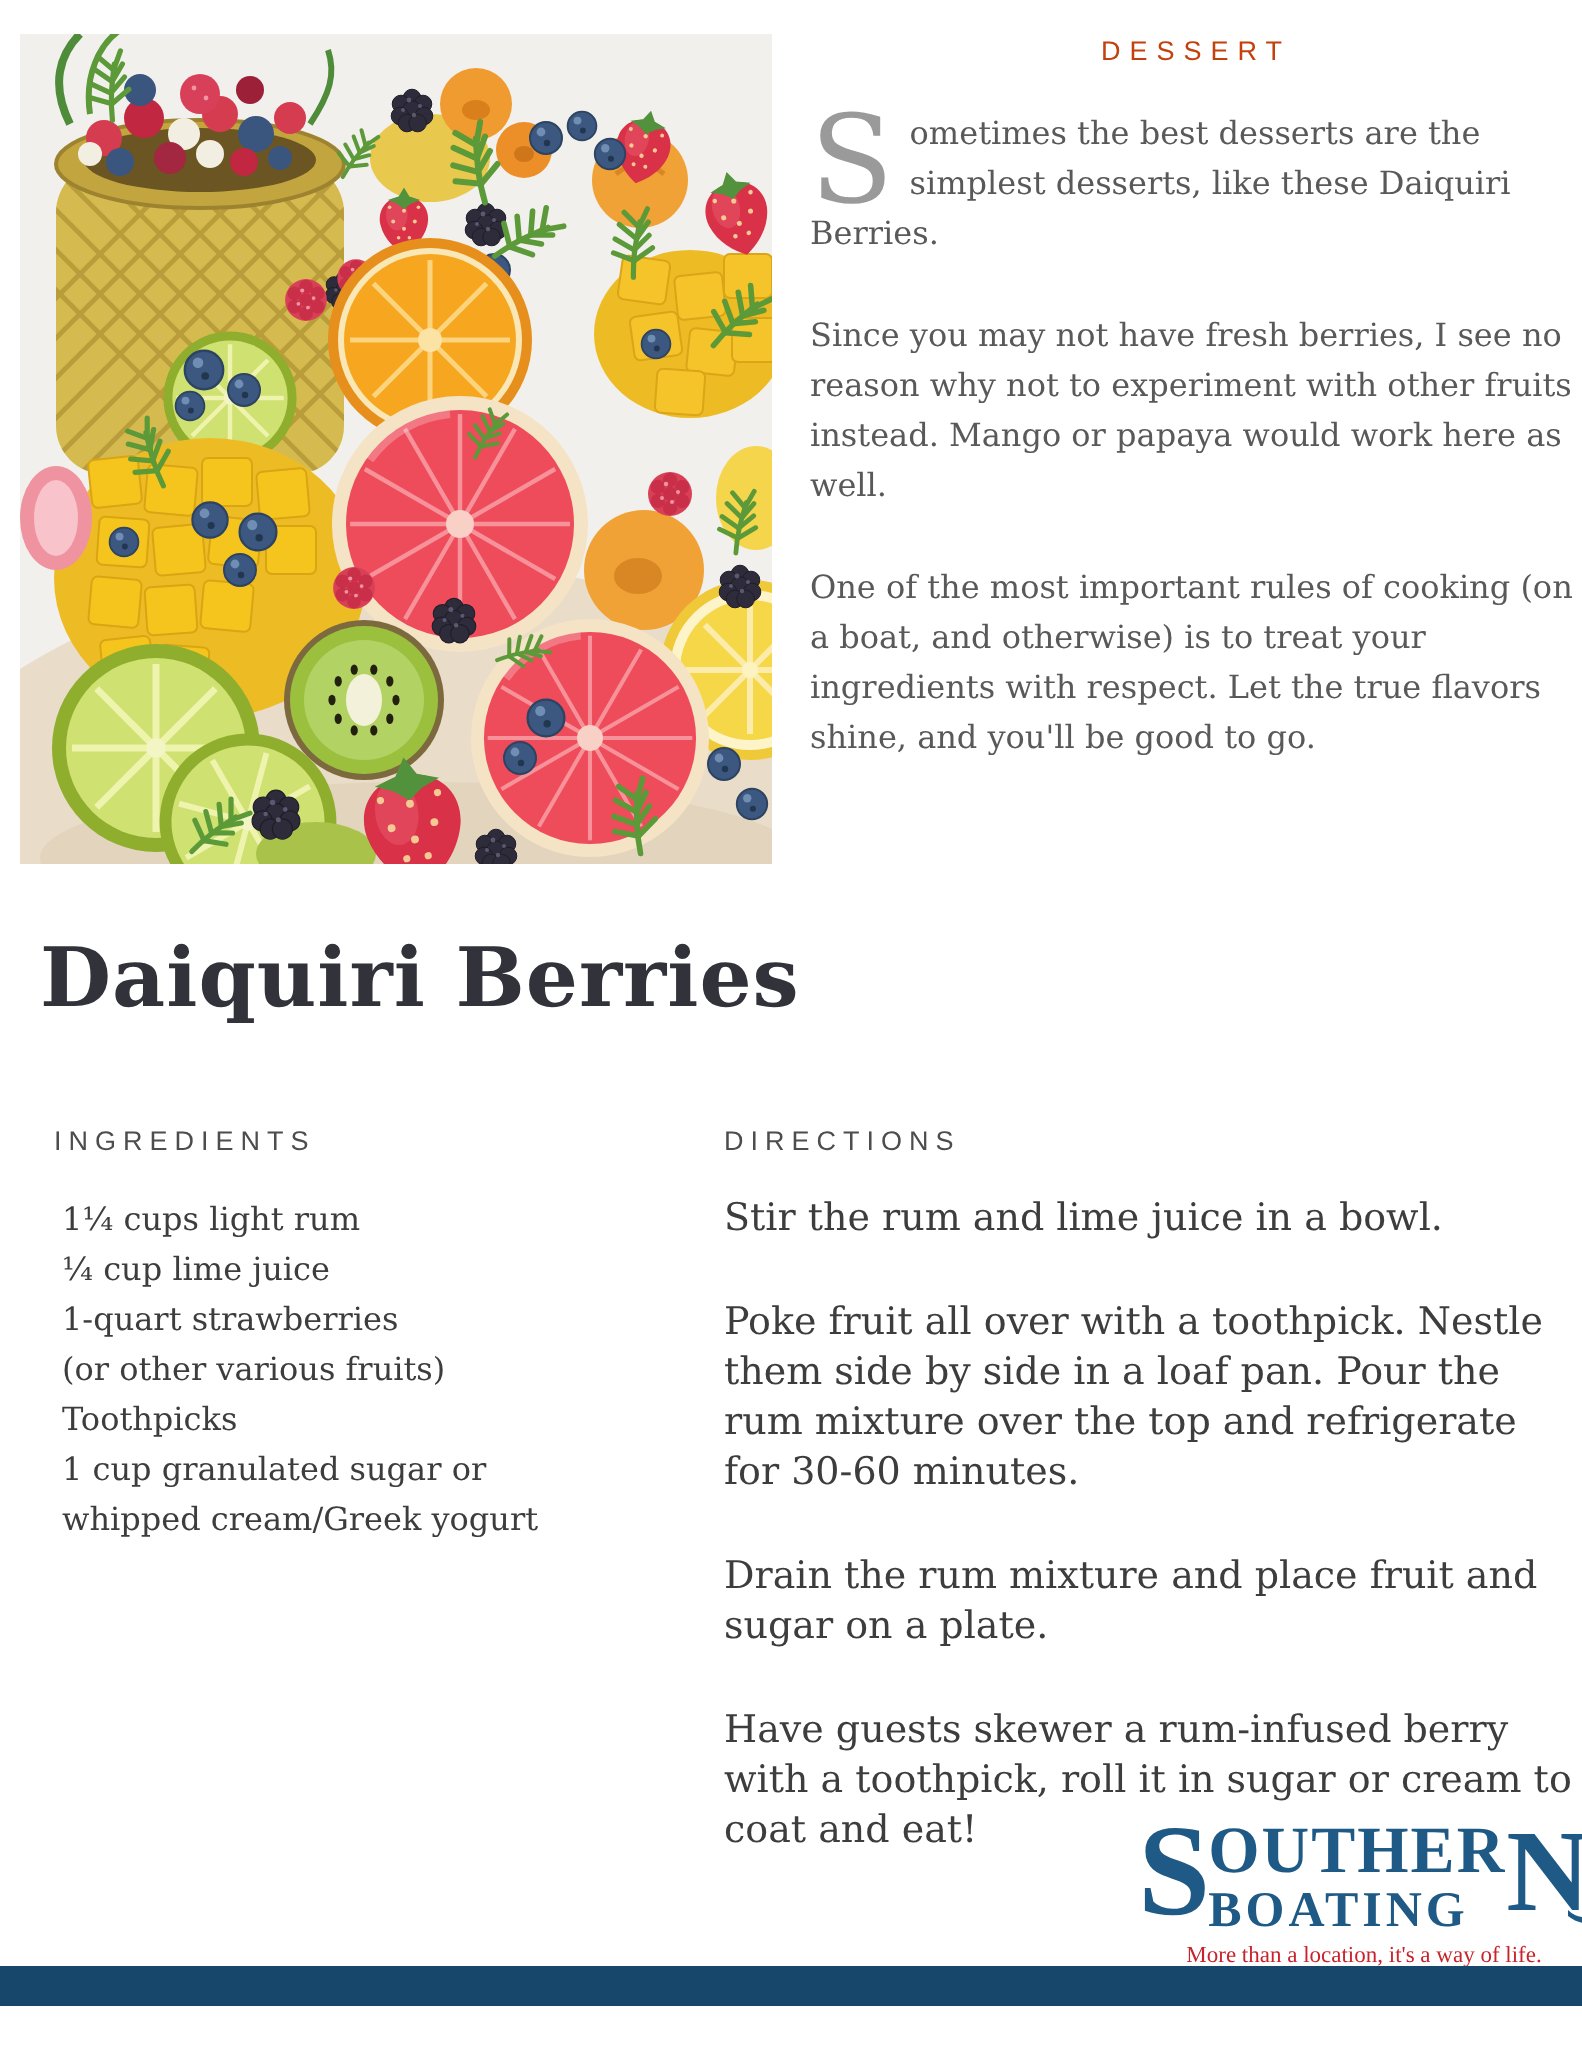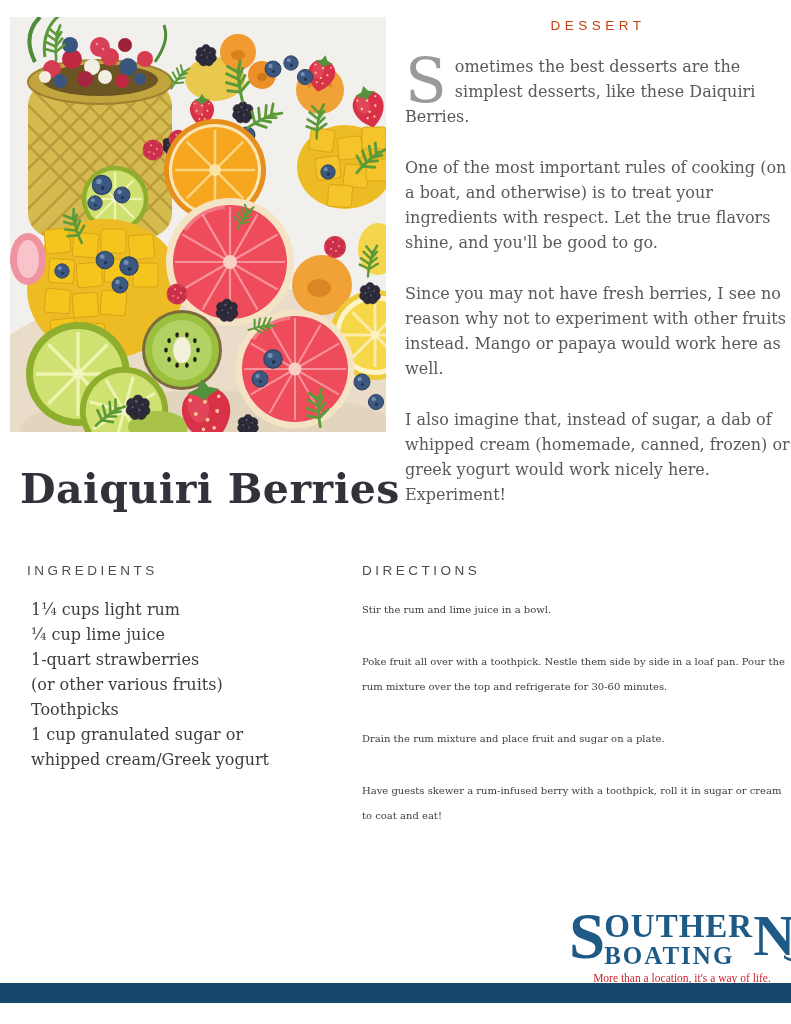--- a/index.html
+++ b/index.html
@@ -38,21 +38,21 @@
     font-family:Liberation Sans, sans-serif; font-size:13.5px;
     letter-spacing:3.5px; color:#4d4d4d; font-weight:400; margin:0 0 19px 0;
   }
   .ingredients { position:absolute; left:27px; top:563px; width:330px; }
   .ingredients ul { margin:4px; padding:0; }
   .ingredients li {
     list-style:none; font-size:16px; line-height:25px; color:#3d3d3d;
   }
   .directions { position:absolute; left:362px; top:563px; width:424px; }
   .directions p {
-    font-size:10px; line-height:25px; color:#3d3d3d; margin:0 0 27px 0;
+    font-size:19px; line-height:25px; color:#3d3d3d; margin:0 0 27px 0;
   }
 
   
   .logo {
     position:absolute; left:574px; top:909px; width:216px; text-align:center;
     color:var(--brand-blue,#1e5a85);
   }
   .logo-row {
     display:flex; align-items:flex-start; justify-content:center;
     font-family:"Liberation Serif", serif; font-weight:bold; line-height:1;
@@ -383,23 +383,22 @@
       <use href="#fern" transform="translate(250,305) rotate(55)"></use>
     </svg>
   </div>
 
   <h1 class="title">Daiquiri Berries</h1>
 
   <div class="right-col">
     <div class="category">DESSERT</div>
     <div class="intro">
       <p><span class="dropcap">S</span><span>ometimes the best desserts are the simplest desserts, like these Daiquiri Berries.</span></p>
+      <p>Since you may not have fresh berries, I see no reason why not to experiment with other fruits instead. Mango or papaya would work here as well.</p>
       <p>One of the most important rules of cooking (on a boat, and otherwise) is to treat your ingredients with respect. Let the true flavors shine, and you'll be good to go.</p>
-      <p>Since you may not have fresh berries, I see no reason why not to experiment with other fruits instead. Mango or papaya would work here as well.</p>
-      <p>I also imagine that, instead of sugar, a dab of whipped cream (homemade, canned, frozen) or greek yogurt would work nicely here. Experiment!</p>
     </div>
   </div>
 
   <div class="ingredients">
     <h2 class="section-head">INGREDIENTS</h2>
     <ul>
       <li>1¼ cups light rum</li>
       <li>¼ cup lime juice</li>
       <li>1-quart strawberries</li>
       <li>(or other various fruits)</li>

